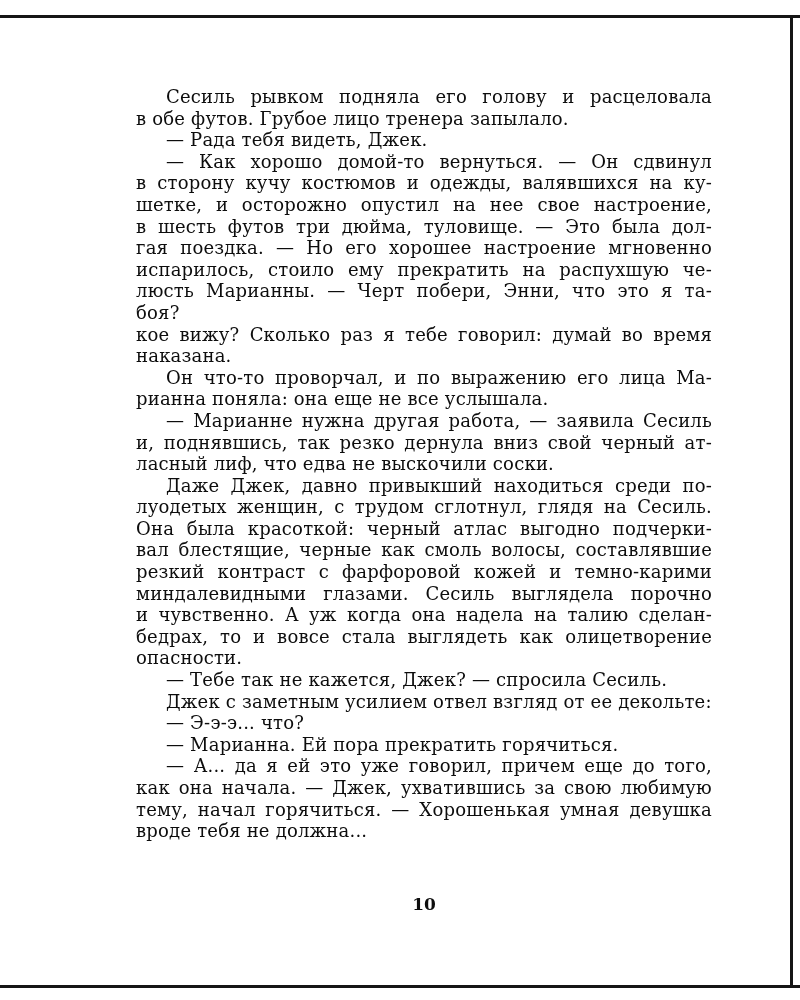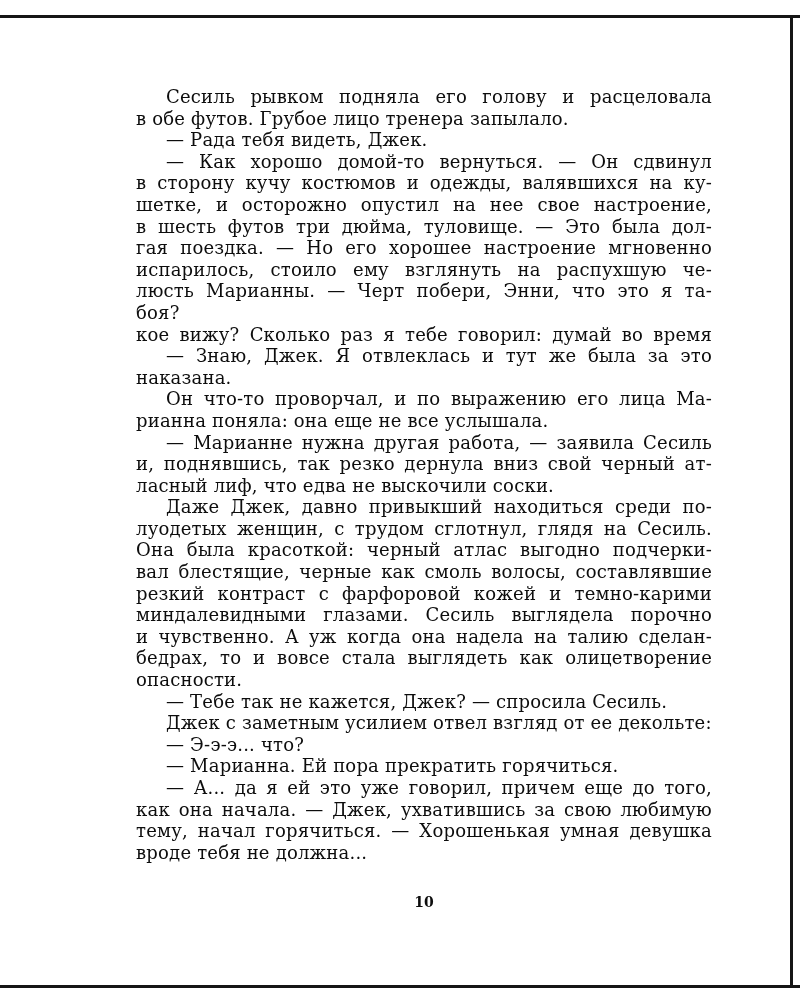--- a/index.html
+++ b/index.html
@@ -35,21 +35,21 @@
     text-align-last: justify;
   }
   .line.first { padding-left: 30px; }
 
   .page-number {
     position: absolute;
     left: 136px;
     top: 894px;
     width: 576px;
     text-align: center;
-    font-size: 14px;
+    font-size: 17px;
     font-weight: bold;
   }
 </style>
 </head>
 <body>
 
 <div class="page">
   <div class="scan-edge scan-top"></div>
   <div class="scan-edge scan-bottom"></div>
   <div class="scan-edge scan-right"></div>
@@ -61,27 +61,26 @@
       </div>
       <div class="para">
         <div class="line first">— Рада тебя видеть, Джек.</div>
       </div>
       <div class="para">
         <div class="line first just">— Как хорошо домой-то вернуться. — Он сдвинул</div>
         <div class="line just">в сторону кучу костюмов и одежды, валявшихся на ку-</div>
         <div class="line just">шетке, и осторожно опустил на нее свое настроение,</div>
         <div class="line just">в шесть футов три дюйма, туловище. — Это была дол-</div>
         <div class="line just">гая поездка. — Но его хорошее настроение мгновенно</div>
-        <div class="line just">испарилось, стоило ему взглянуть на распухшую че-</div>
+        <div class="line just">испарилось, стоило ему прекратить на распухшую че-</div>
         <div class="line just">люсть Марианны. — Черт побери, Энни, что это я та-</div>
         <div class="line">боя?</div>
         <div class="line just">кое вижу? Сколько раз я тебе говорил: думай во время</div>
       </div>
       <div class="para">
-        <div class="line first just">— Знаю, Джек. Я отвлеклась и тут же была за это</div>
         <div class="line">наказана.</div>
       </div>
       <div class="para">
         <div class="line first just">Он что-то проворчал, и по выражению его лица Ма-</div>
         <div class="line">рианна поняла: она еще не все услышала.</div>
       </div>
       <div class="para">
         <div class="line first just">— Марианне нужна другая работа, — заявила Сесиль</div>
         <div class="line just">и, поднявшись, так резко дернула вниз свой черный ат-</div>
         <div class="line">ласный лиф, что едва не выскочили соски.</div>

